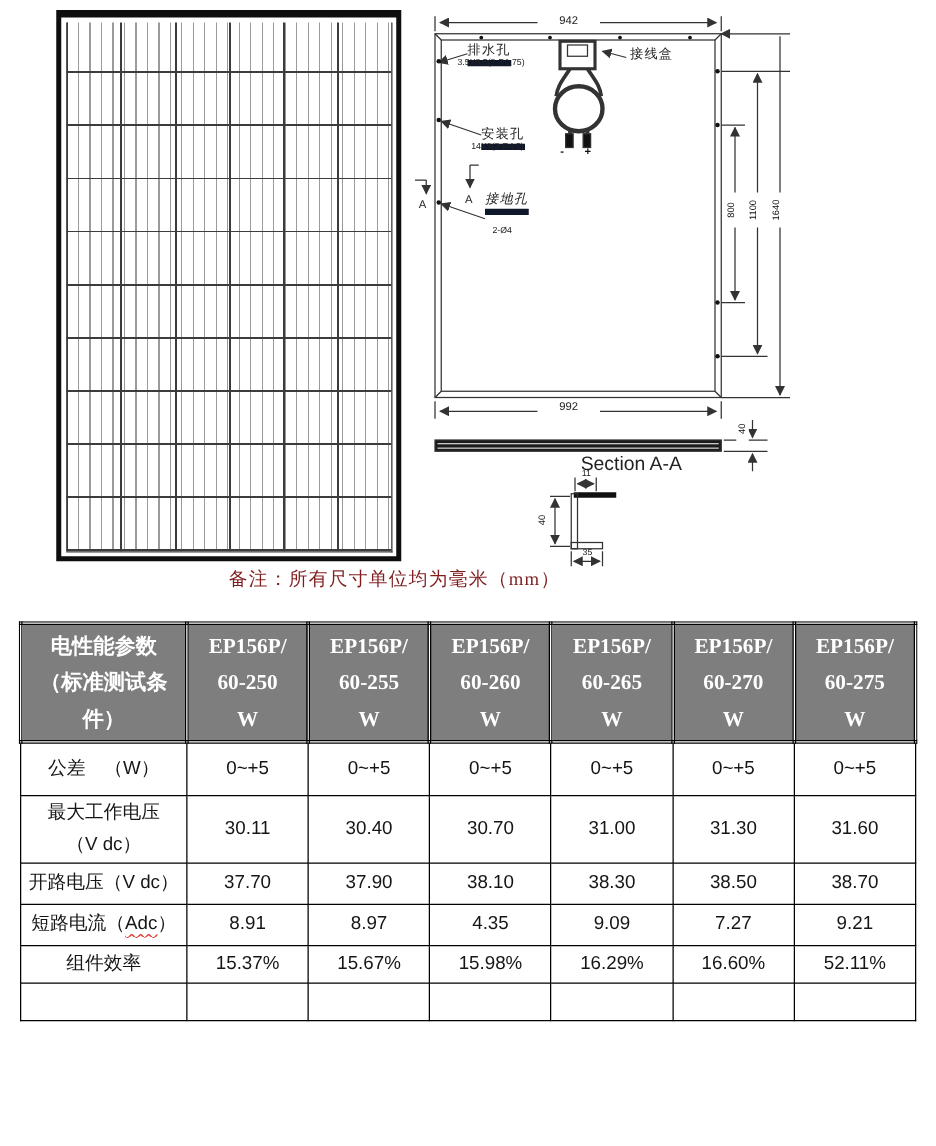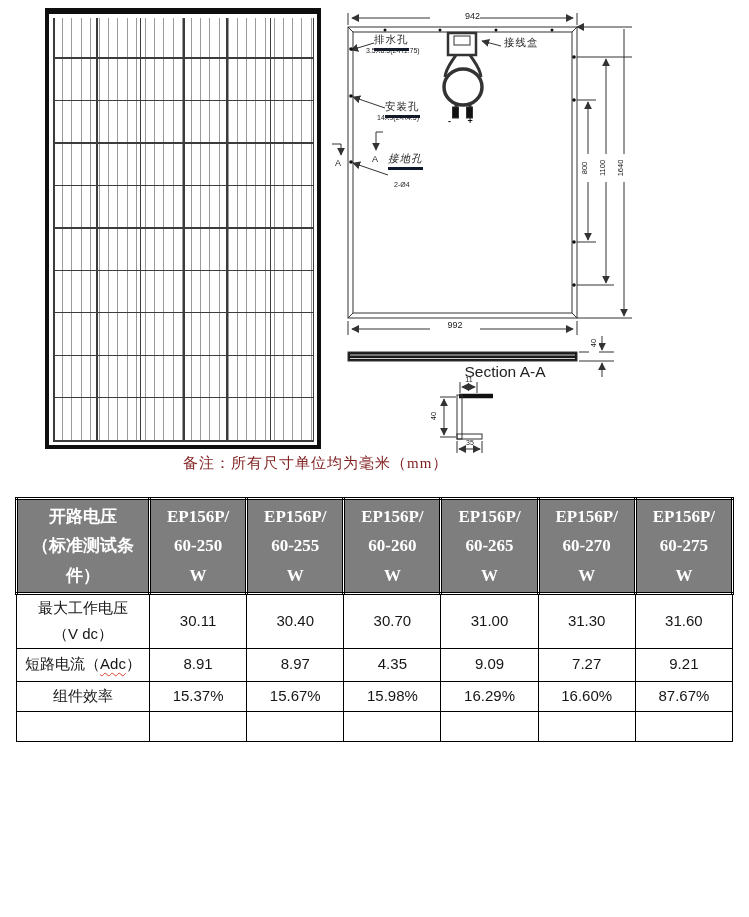--- a/index.html
+++ b/index.html
@@ -14,21 +14,21 @@
       repeating-linear-gradient(0deg,#3c3c3c 0 1.4px,transparent 1.4px 42.5px),
       repeating-linear-gradient(90deg,#3c3c3c 0 1.6px,transparent 1.6px 43.33px),
       repeating-linear-gradient(90deg,#9a9a9a 0 1px,#ffffff 1px 9.2px);
     border-right:1px solid #3c3c3c;border-bottom:1px solid #3c3c3c;}
 
   
   .drawing{position:absolute;left:330px;top:5px;width:419px;height:450px;}
   .drawing svg{position:absolute;left:0;top:0;}
   .dlab{position:absolute;color:#222;white-space:nowrap;}
   .cjk{font-size:10.5px;letter-spacing:1px;}
-  .ul{border-bottom:3px solid #0f172a;padding-bottom:1px;}
+  .ul{border-bottom:5px solid #0f172a;padding-bottom:1px;}
   .spec{font-size:7px;}
   .dim{font-size:9px;background:#fff;text-align:center;}
   .dimsm{font-size:7px;text-align:center;}
   .vlabel{position:absolute;font-size:7.5px;width:28px;height:10px;text-align:center;
           transform:rotate(-90deg);transform-origin:center;background:#fff;}
   .marker-a{font-size:9px;}
   .section-title{position:absolute;left:90px;top:358px;width:170px;text-align:center;
                  font-size:15.5px;color:#222;}
   .polarity{position:absolute;left:117px;top:111px;width:34px;text-align:center;
             font-size:9px;font-weight:bold;letter-spacing:7px;}
@@ -132,21 +132,21 @@
         <path d="M129,391 H163" stroke-width="4.5" stroke="#111"></path>
         <rect x="127" y="390" width="5" height="44"></rect>
         <rect x="127" y="429" width="25" height="5"></rect>
         <path d="M126,392 H110 M126,432 H110"></path>
         <path d="M114,394 V430" marker-start="url(#ar)" marker-end="url(#ar)"></path>
         <path d="M127,436 V448 M152,436 V448"></path>
         <path d="M129,444 H150" marker-start="url(#ar)" marker-end="url(#ar)"></path>
       </g>
     </svg>
 
-    <div class="dlab dim" style="left:100px;top:6px;width:50px;text-align:right;">942</div>
+    <div class="dlab dim" style="left:100px;top:6px;width:50px;">942</div>
     <div class="dlab cjk ul" style="left:44px;top:28px;">排水孔</div>
     <div class="dlab spec" style="left:36px;top:42px;">3.5X8.5(2-R1.75)</div>
     <div class="dlab cjk" style="left:174px;top:31px;">接线盒</div>
     <div class="polarity">- +</div>
     <div class="dlab cjk ul" style="left:55px;top:95px;">安装孔</div>
     <div class="dlab spec" style="left:47px;top:109px;">14X9(2-R4.5)</div>
     <div class="dlab marker-a" style="left:42px;top:149px;">A</div>
     <div class="dlab marker-a" style="left:5px;top:153px;">A</div>
     <div class="dlab cjk ul" style="left:58px;top:147px;font-style:italic;">接地孔</div>
     <div class="dlab spec" style="left:64px;top:176px;">2-Ø4</div>
@@ -169,69 +169,87 @@
           <col class="c0">
           <col>
           <col>
           <col>
           <col>
           <col>
           <col>
         </colgroup>
       <tbody>
           <tr class="hrow">
-        <th>开路电压
+        <th>电性能参数
 （标准测试条
 件）</th>
         <th>EP156P/
 60-250
 W</th>
         <th>EP156P/
 60-255
 W</th>
         <th>EP156P/
 60-260
 W</th>
         <th>EP156P/
 60-265
 W</th>
         <th>EP156P/
 60-270
 W</th>
         <th>EP156P/
 60-275
 W</th>
+      </tr>
+      <tr class="r1">
+        <td>公差　（W）</td>
+        <td>0~+5</td>
+        <td>0~+5</td>
+        <td>0~+5</td>
+        <td>0~+5</td>
+        <td>0~+5</td>
+        <td>0~+5</td>
       </tr>
       <tr class="r2">
         <td>最大工作电压
 （V dc）</td>
         <td>30.11</td>
         <td>30.40</td>
         <td>30.70</td>
         <td>31.00</td>
         <td>31.30</td>
         <td>31.60</td>
       </tr>
+      <tr class="r4">
+        <td>开路电压（V dc）</td>
+        <td>37.70</td>
+        <td>37.90</td>
+        <td>38.10</td>
+        <td>38.30</td>
+        <td>38.50</td>
+        <td>38.70</td>
+      </tr>
       <tr class="r5">
         <td><span>短路电流（</span><span class="wavy">Adc</span><span>）</span></td>
         <td>8.91</td>
         <td>8.97</td>
         <td>4.35</td>
         <td>9.09</td>
         <td>7.27</td>
         <td>9.21</td>
       </tr>
       <tr class="r6">
         <td>组件效率</td>
         <td>15.37%</td>
         <td>15.67%</td>
         <td>15.98%</td>
         <td>16.29%</td>
         <td>16.60%</td>
-        <td>87.67%</td>
+        <td>52.11%</td>
       </tr>
       <tr class="rempty">
         <td></td>
         <td></td>
         <td></td>
         <td></td>
         <td></td>
         <td></td>
         <td></td>
       </tr>

